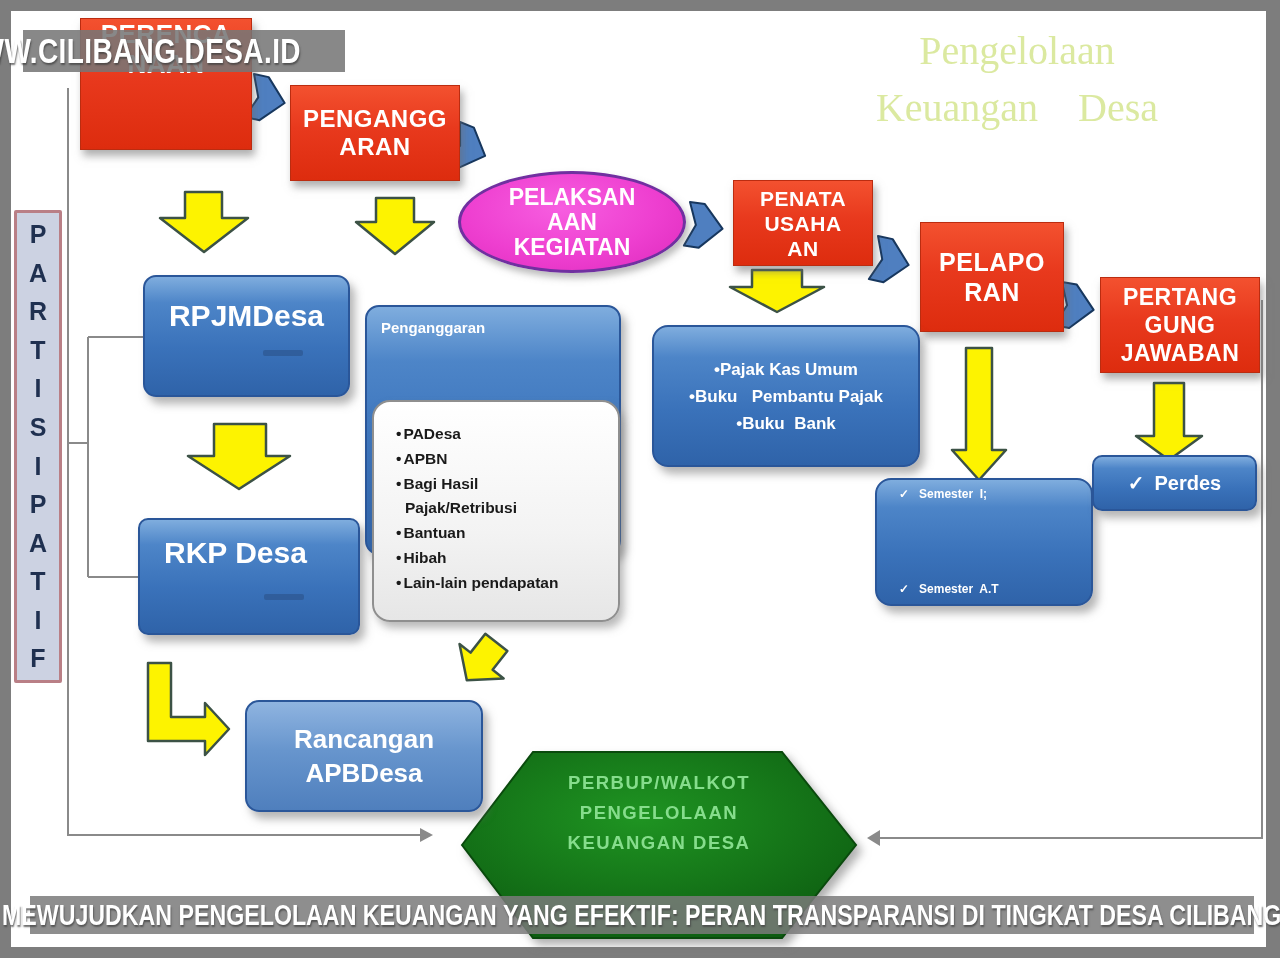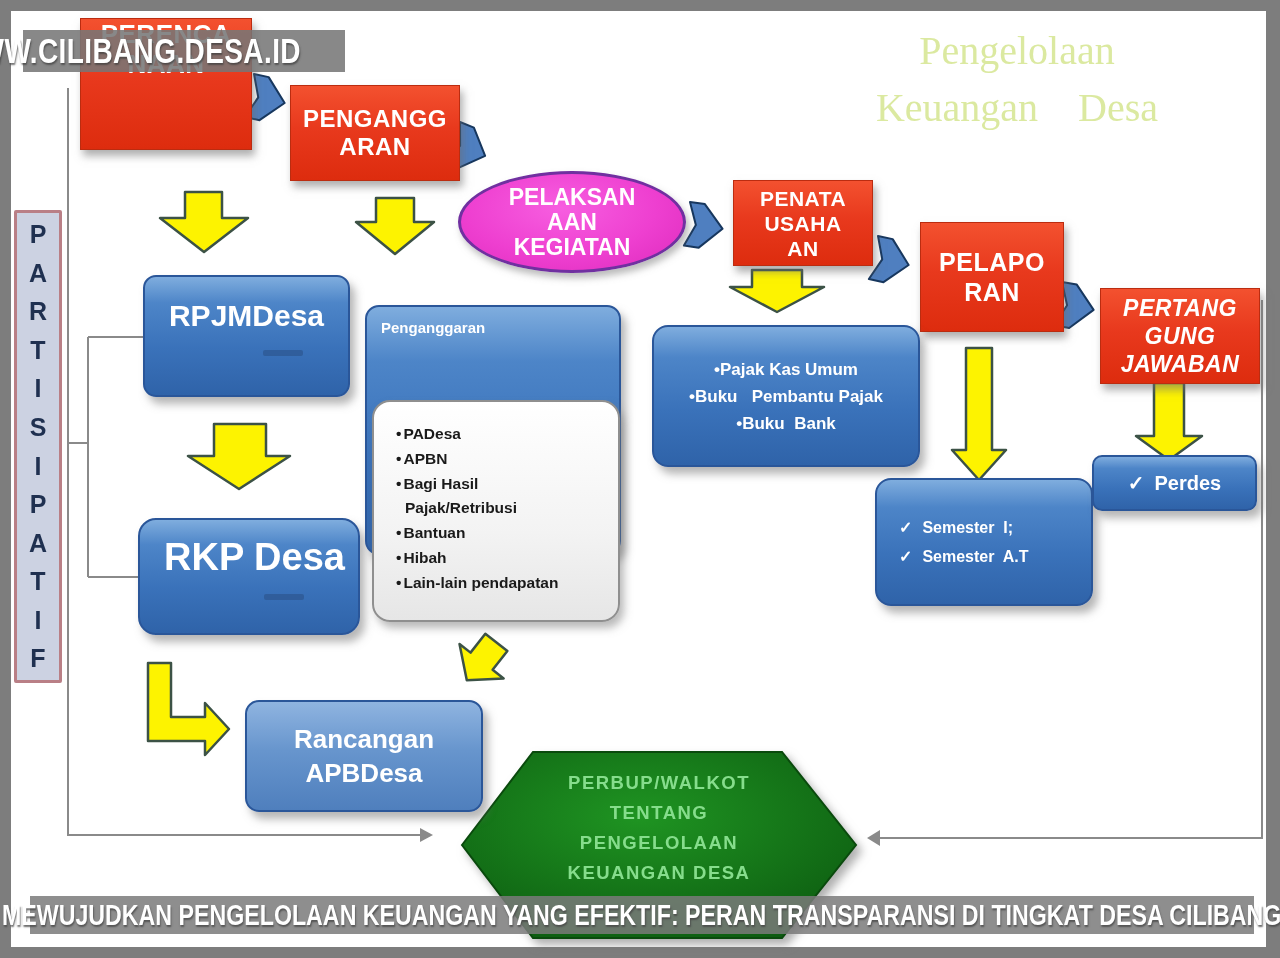--- a/index.html
+++ b/index.html
@@ -33,54 +33,54 @@
 
   
   .redbox{background:linear-gradient(180deg,#f3512f 0%,#e8391d 45%,#dd2c0e 100%);
     border:1px solid #bb2c10;box-shadow:3px 6px 8px rgba(110,110,110,.55);
     color:#fff;font-weight:700;text-align:center;display:flex;flex-direction:column;justify-content:center;
     letter-spacing:.5px;}
   .bx-perencanaan{left:80px;top:18px;width:172px;height:132px;font-size:26px;line-height:30px;justify-content:flex-start;box-sizing:border-box;}
   .bx-penganggaran{left:290px;top:85px;width:168px;height:94px;font-size:24px;line-height:28px;}
   .bx-penatausahaan{left:733px;top:180px;width:138px;height:84px;font-size:21px;line-height:25px;}
   .bx-pelaporan{left:920px;top:222px;width:142px;height:108px;font-size:25px;line-height:30px;}
-  .bx-pertanggungjawaban{left:1100px;top:288px;width:158px;height:94px;font-size:23px;line-height:28px;font-style:italic;}
+  .bx-pertanggungjawaban{left:1100px;top:277px;width:158px;height:94px;font-size:23px;line-height:28px;}
 
   
   .ellipse{left:458px;top:171px;width:228px;height:102px;border-radius:50%;
     background:radial-gradient(ellipse at 45% 35%,#f75ee0 0%,#ee3fd0 55%,#dd2abc 100%);
     border:3px solid var(--magenta-outline);box-sizing:border-box;box-shadow:3px 5px 7px rgba(120,120,120,.5);
     display:flex;flex-direction:column;align-items:center;justify-content:center;
     color:#fff;font-weight:700;font-size:23px;line-height:25px;text-align:left;}
 
   
   .bluebox{background:linear-gradient(180deg,#7fadde 0%,#4d85c8 22%,#3a72ba 60%,#2f63a9 100%);
     border:2px solid #2a5699;box-sizing:border-box;box-shadow:5px 7px 9px rgba(110,110,110,.5);
     color:#fff;font-weight:700;}
   .bx-rpjm{left:143px;top:275px;width:207px;height:122px;border-radius:13px;font-size:30px;
     text-align:center;padding-top:22px;}
-  .bx-rkp{left:138px;top:518px;width:222px;height:117px;border-radius:18px;font-size:38px;
+  .bx-rkp{left:138px;top:518px;width:222px;height:117px;border-radius:10px;font-size:30px;
     padding:16px 0 0 24px;}
   .dash{position:absolute;width:40px;height:6px;background:#2f5a96;border-radius:2px;opacity:.85;}
   .bx-budget{left:365px;top:305px;width:256px;height:250px;border-radius:14px;}
   .budget-header{position:absolute;left:14px;top:12px;font-size:15px;font-weight:700;color:#fff;}
   .whitebox{left:372px;top:400px;width:248px;height:222px;border-radius:18px;
     background:linear-gradient(180deg,#ffffff 0%,#f3f3f3 60%,#e6e6e6 100%);
     border:2px solid #8f8f8f;box-sizing:border-box;box-shadow:4px 6px 8px rgba(115,115,115,.5);
     padding:20px 10px 0 22px;}
   .li{font-size:15.5px;line-height:24.8px;font-weight:700;color:var(--list-text);}
   .li .b{margin-right:2px;}
   .li.cont{padding-left:9px;}
   .bx-buku{left:652px;top:325px;width:268px;height:142px;border-radius:16px;
     display:flex;flex-direction:column;align-items:center;justify-content:center;
     font-size:17px;line-height:27px;}
   .buku-row{white-space:pre;}
   .bx-semester{left:875px;top:478px;width:218px;height:128px;border-radius:16px;
-    display:flex;flex-direction:column;justify-content:center;padding-left:22px;
-    font-size:16px;line-height:29px;}
+    display:flex;flex-direction:column;justify-content:space-between;padding-left:22px;
+    font-size:12px;line-height:29px;}
   .sem-row{white-space:pre;}
   .check{margin-right:10px;}
   .bx-perdes{left:1092px;top:455px;width:165px;height:56px;border-radius:10px;
     display:flex;align-items:center;justify-content:center;font-size:20px;}
   .bx-rancangan{left:245px;top:700px;width:238px;height:112px;border-radius:14px;
     background:linear-gradient(180deg,#8fb4e0 0%,#6795cd 45%,#4f7fbd 100%);
     display:flex;flex-direction:column;align-items:center;justify-content:center;
     font-size:26px;line-height:34px;text-align:center;}
 
   
@@ -124,21 +124,20 @@
     <defs>
       <radialGradient id="hexg" cx="45%" cy="35%" r="75%">
         <stop offset="0%" style="stop-color:var(--green-hex)"></stop>
         <stop offset="100%" style="stop-color:var(--green-hex-dark)"></stop>
       </radialGradient>
     </defs>
     <polygon points="462,845 533,752 782,752 856,845 782,938 533,938" fill="url(#hexg)" stroke="#0a4a0d" stroke-width="2" style="filter:drop-shadow(5px 6px 5px rgba(110,110,110,.55));"></polygon>
   </svg>
   <div class="abs hex-text">
     <div>PERBUP/WALKOT</div>
-    <div>TENTANG</div>
     <div>PENGELOLAAN</div>
     <div>KEUANGAN DESA</div>
   </div>
 
   <div class="abs title">
     <div class="t1">Pengelolaan</div>
     <div class="t2">Keuangan  Desa</div>
   </div>
 
   <div class="abs part-box z10">

